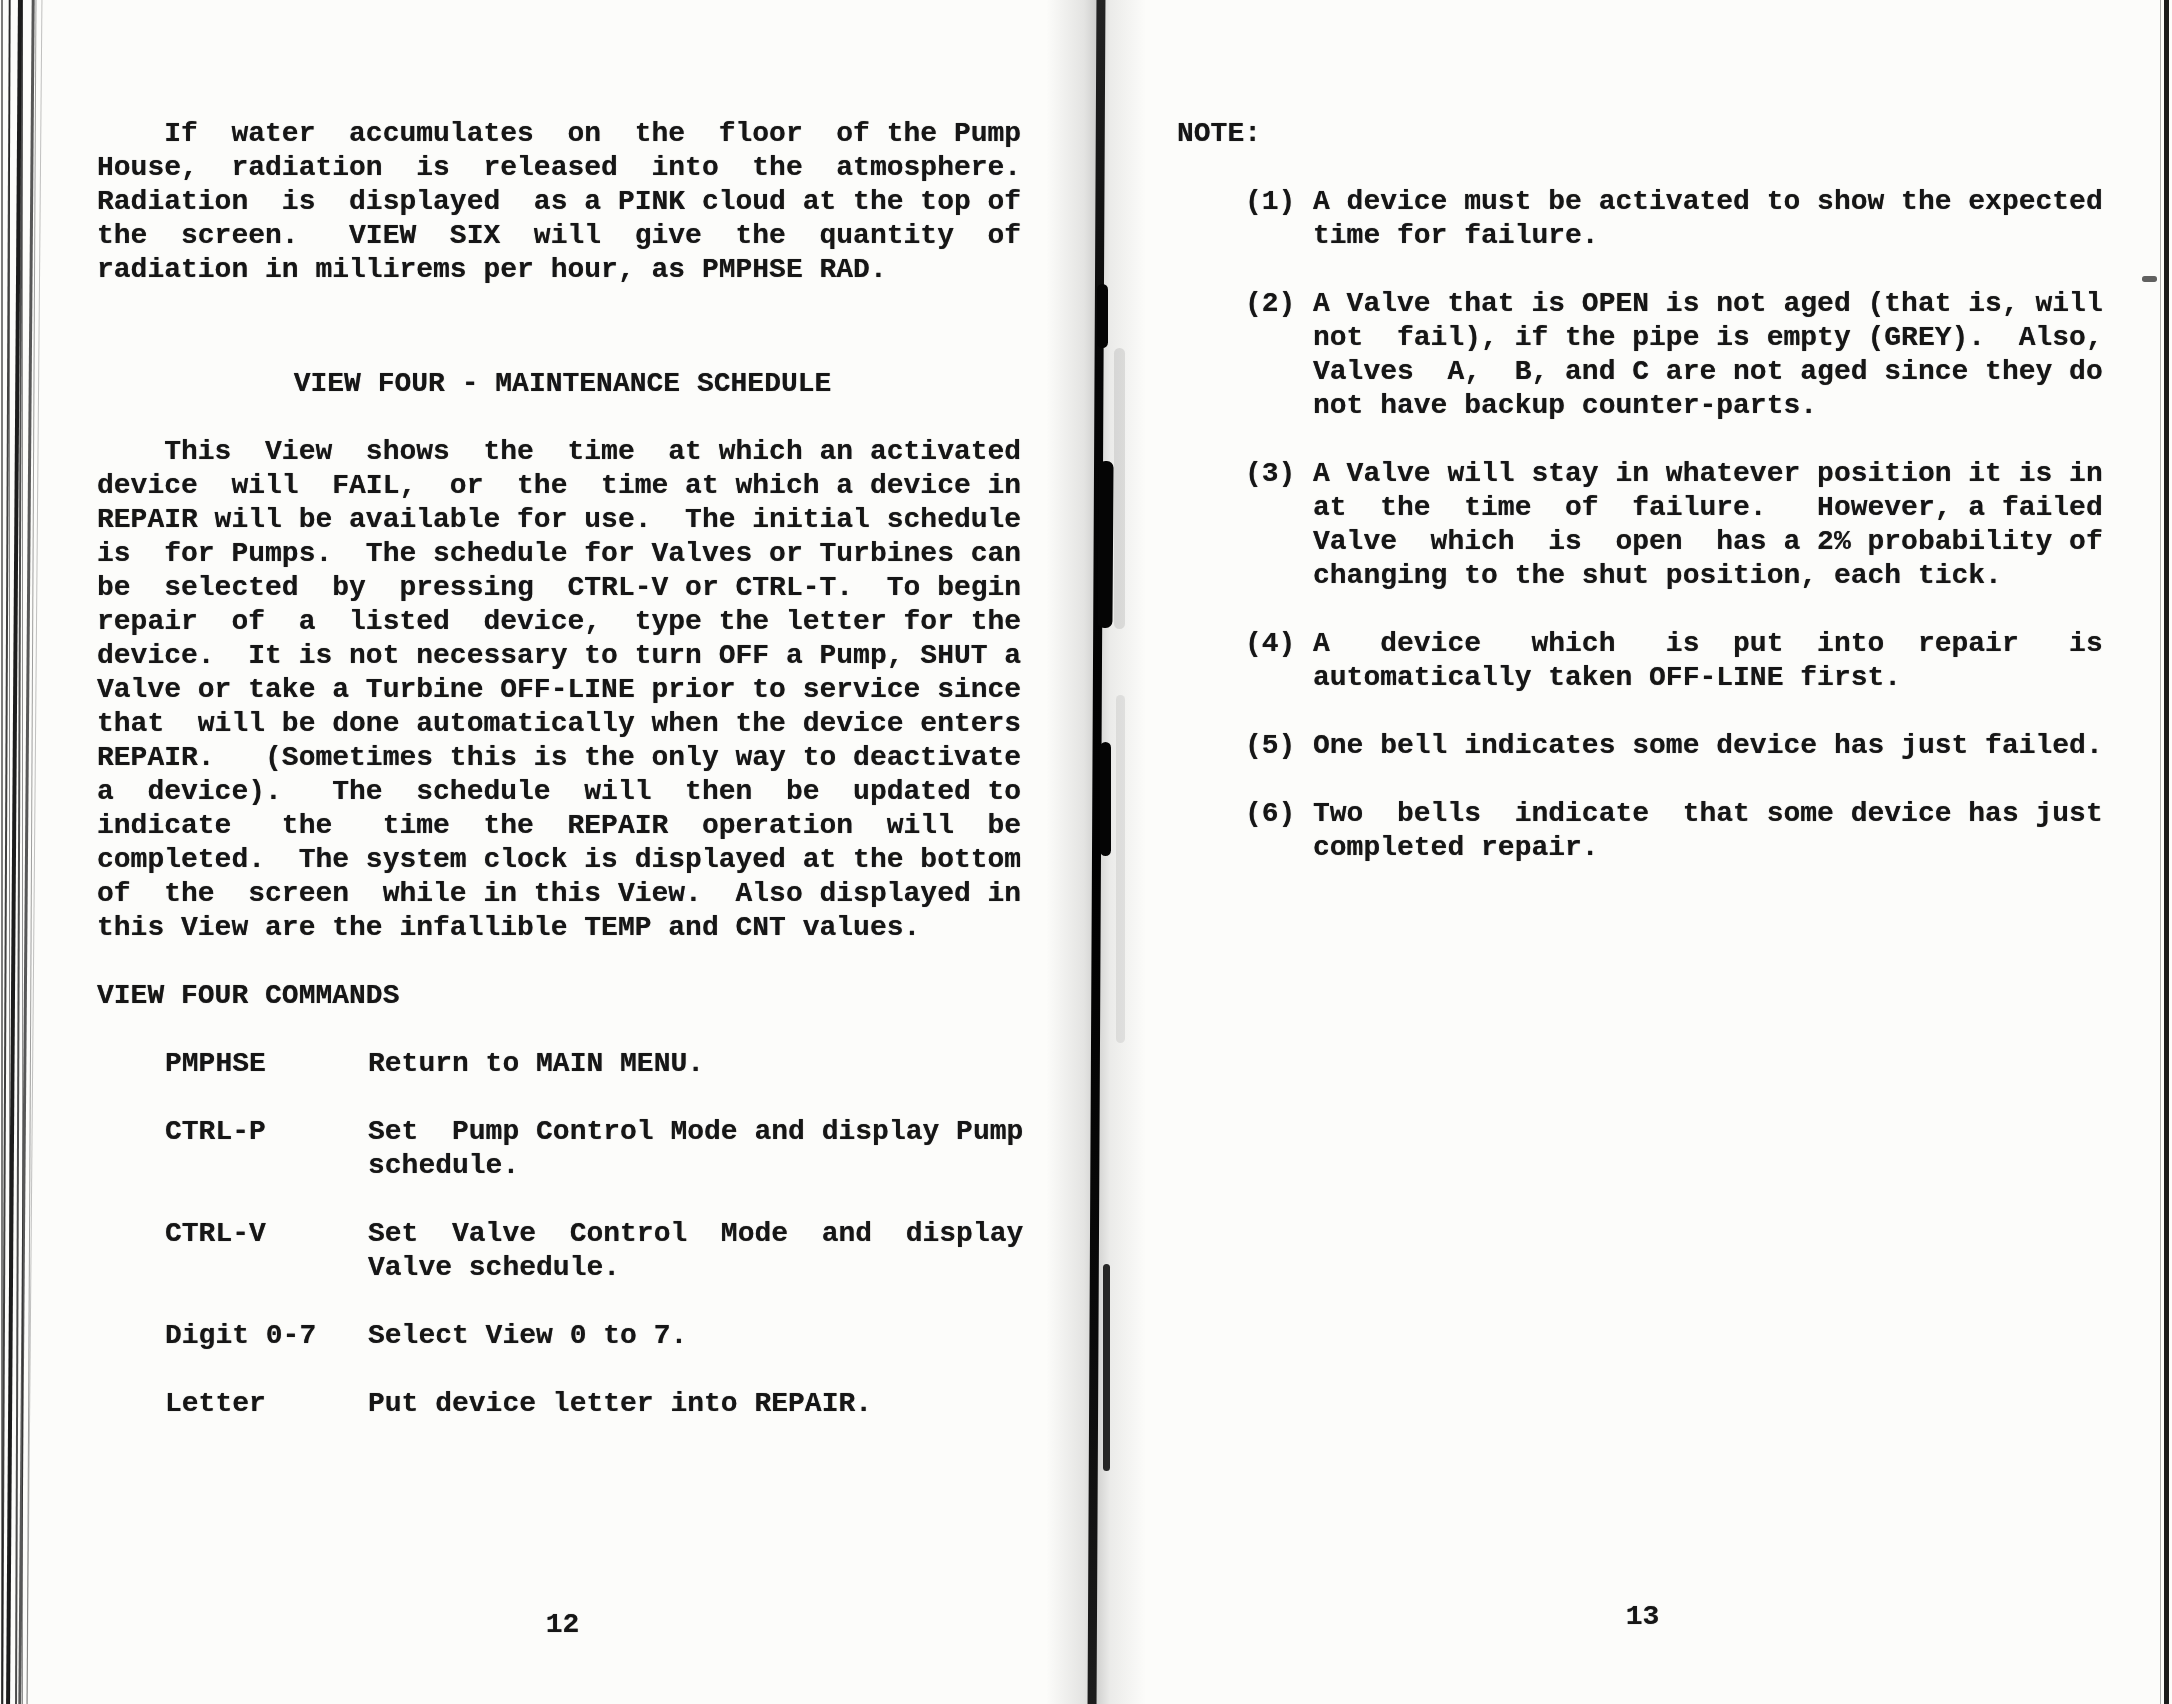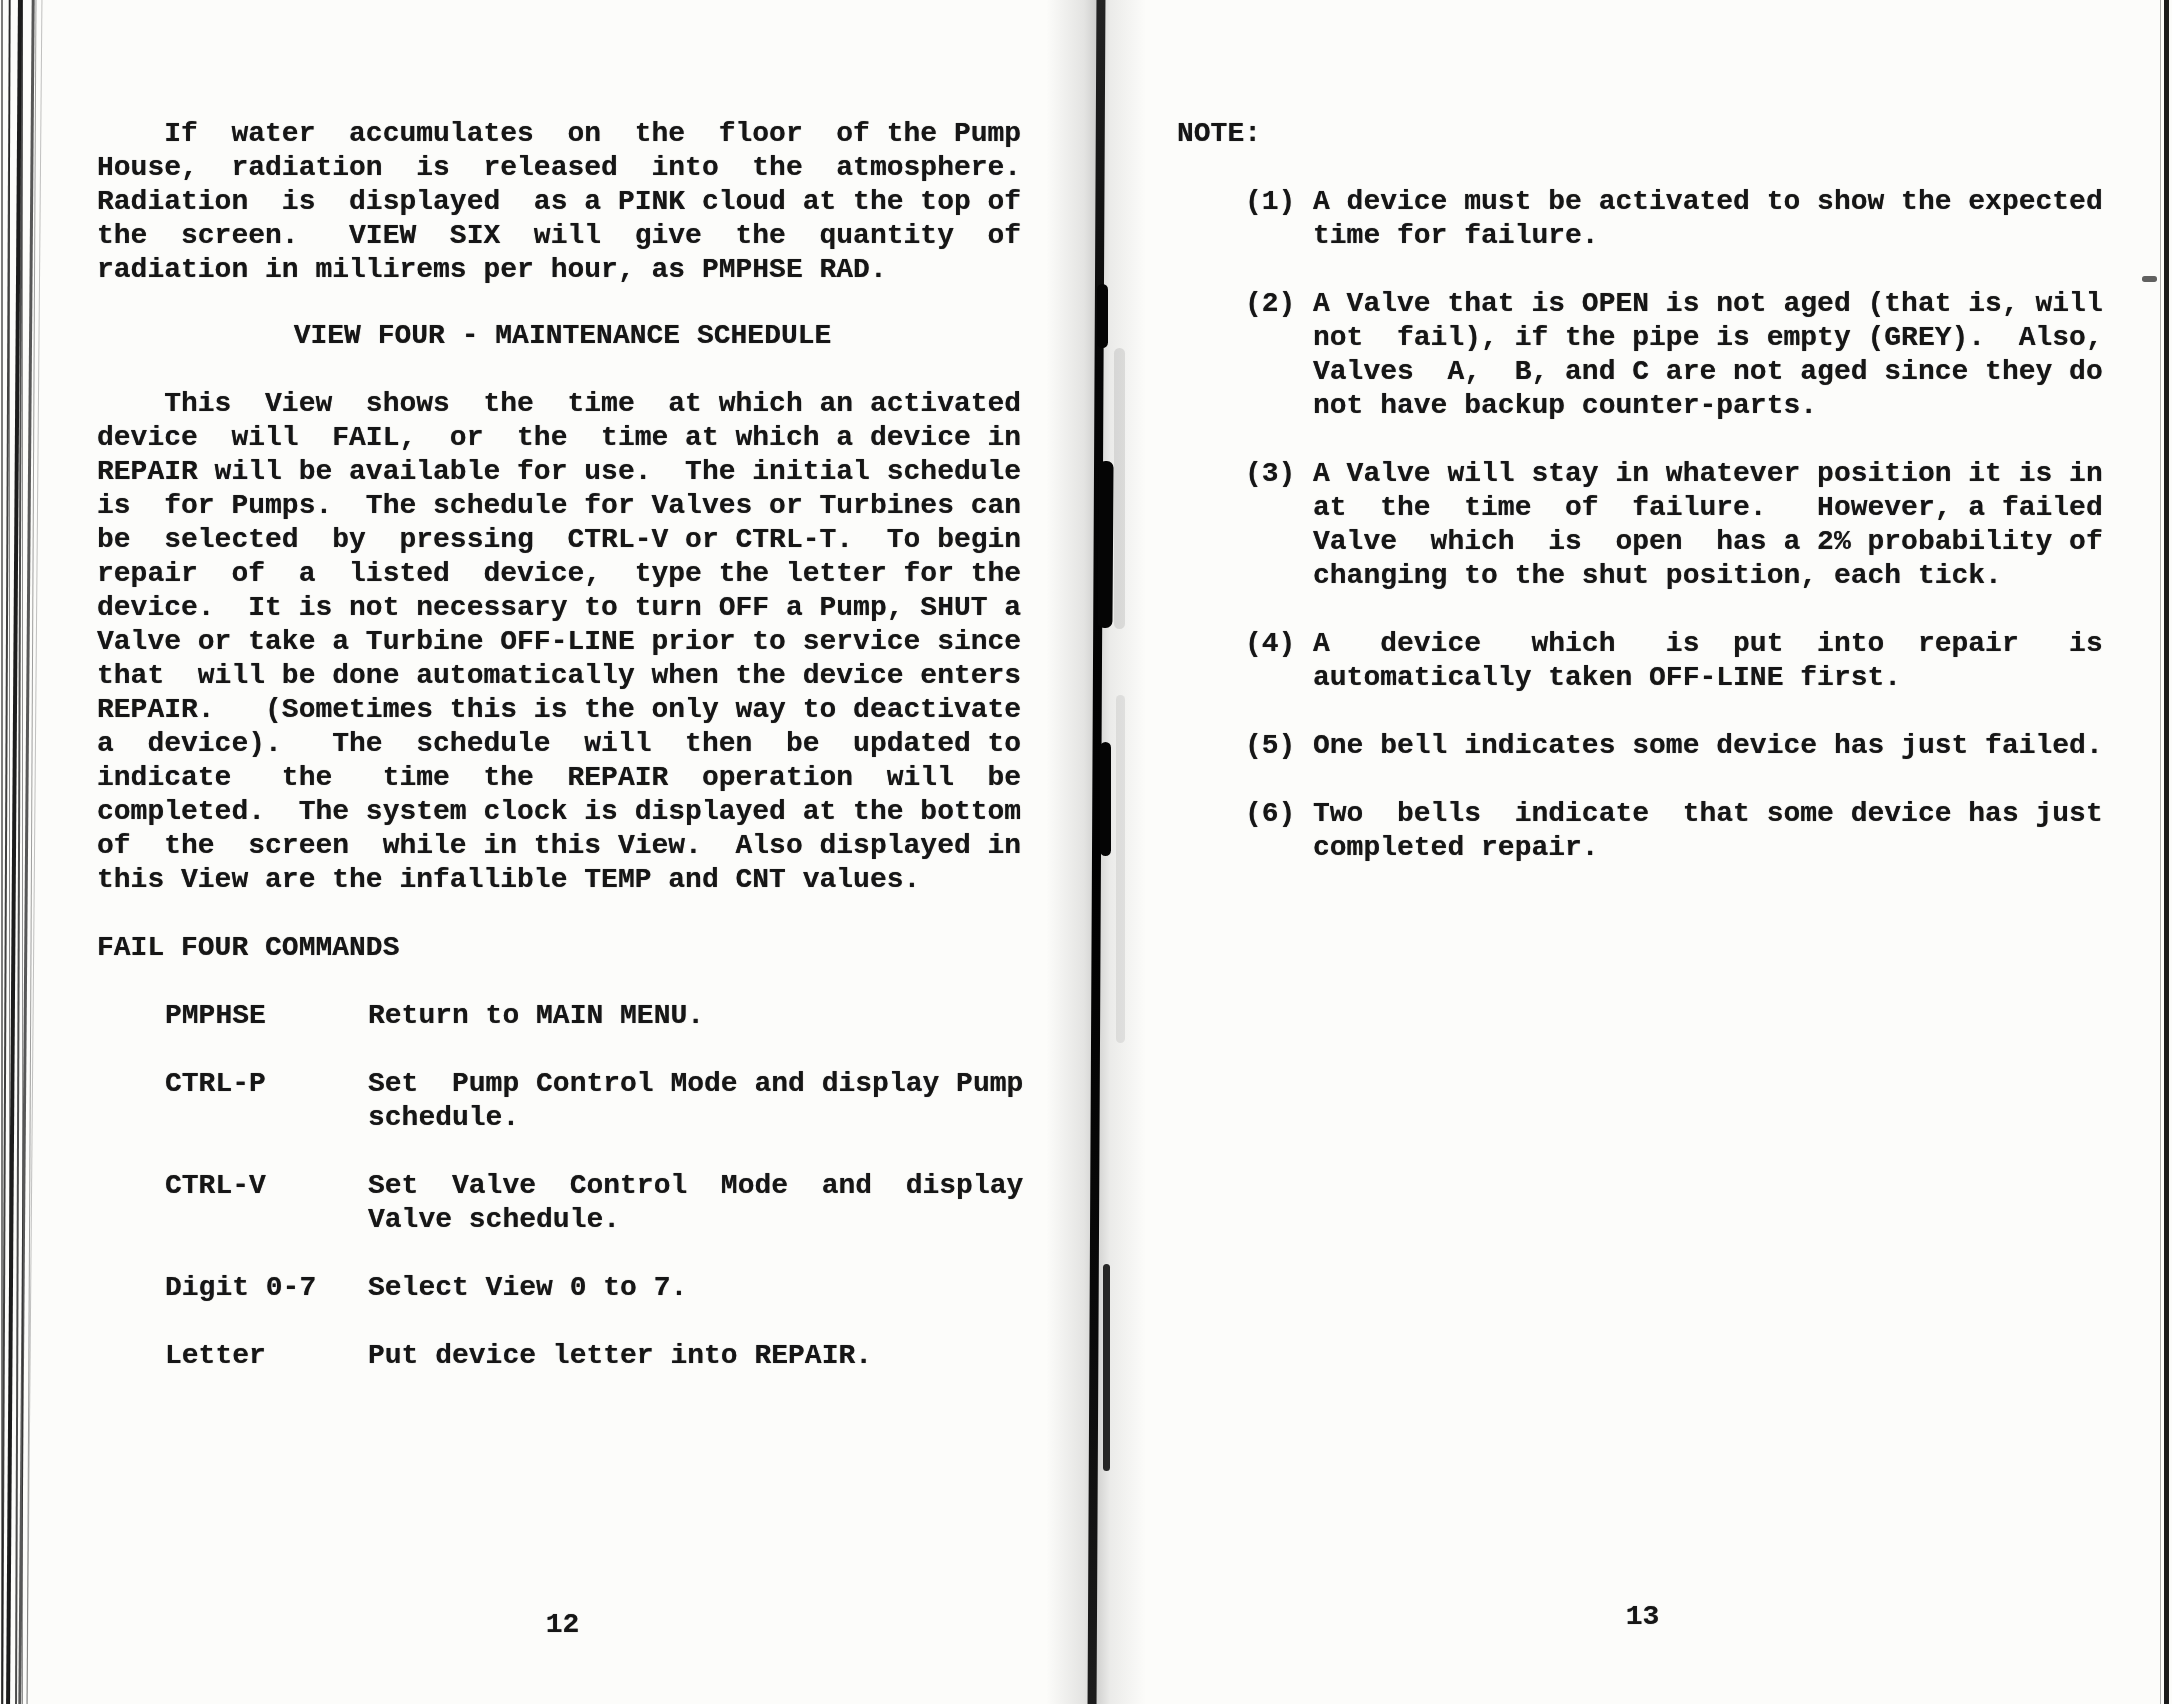--- a/index.html
+++ b/index.html
@@ -6,21 +6,21 @@
   body{width:2172px;height:1705px;background:#fbfbf9;overflow:hidden;}
   .scan{position:absolute;left:0;top:0;width:2172px;height:1705px;background:#fcfcfa;overflow:hidden;
         font-family:"Liberation Mono","DejaVu Sans Mono",monospace;font-weight:700;color:#161616;padding-left:31px;}
   pre{margin:0;font:inherit;}
   .txt{font-size:28px;line-height:34px;white-space:pre;text-shadow:0 0 0.8px rgba(15,15,15,.65);}
   .page{position:absolute;top:117px;width:931px;}
   .page-left{left:97px;}
   .page-right{left:1177px;}
   .heading{text-align:center;}
   .mt1{margin-top:34px;}
-  .mt2{margin-top:32px;}
+  .mt2{margin-top:80px;}
   .cmd-row,.note-row{display:flex;padding-left:68px;}
   .cmd-key{width:203px;flex:none;}
   .note-num{width:68px;flex:none;}
   .footer-note{padding-left:68px;}
   .page-number{position:absolute;left:0;width:100%;text-align:center;}
   .page-left .page-number{top:1491px;}
   .page-right .page-number{top:1483px;}
   
   .edge-left{position:absolute;left:0;top:0;width:40px;height:1705px;}
   .streak{position:absolute;top:-9.4px;height:1725px;background:#111;}
@@ -80,21 +80,21 @@
 repair  of  a  listed  device,  type the letter for the
 device.  It is not necessary to turn OFF a Pump, SHUT a
 Valve or take a Turbine OFF-LINE prior to service since
 that  will be done automatically when the device enters
 REPAIR.   (Sometimes this is the only way to deactivate
 a  device).   The  schedule  will  then  be  updated to
 indicate   the   time  the  REPAIR  operation  will  be
 completed.  The system clock is displayed at the bottom
 of  the  screen  while in this View.  Also displayed in
 this View are the infallible TEMP and CNT values.</pre>
-    <div class="txt mt1">FAIL FOUR COMMANDS</div>
+    <div class="txt mt1">VIEW FOUR COMMANDS</div>
 
     <div class="txt cmd-row mt1">
       <span class="cmd-key">PMPHSE</span>
       <pre class="cmd-desc">Return to MAIN MENU.</pre>
     </div>
     <div class="txt cmd-row mt1">
       <span class="cmd-key">CTRL-P</span>
       <pre class="cmd-desc">Set  Pump Control Mode and display Pump
 schedule.</pre>
     </div>

